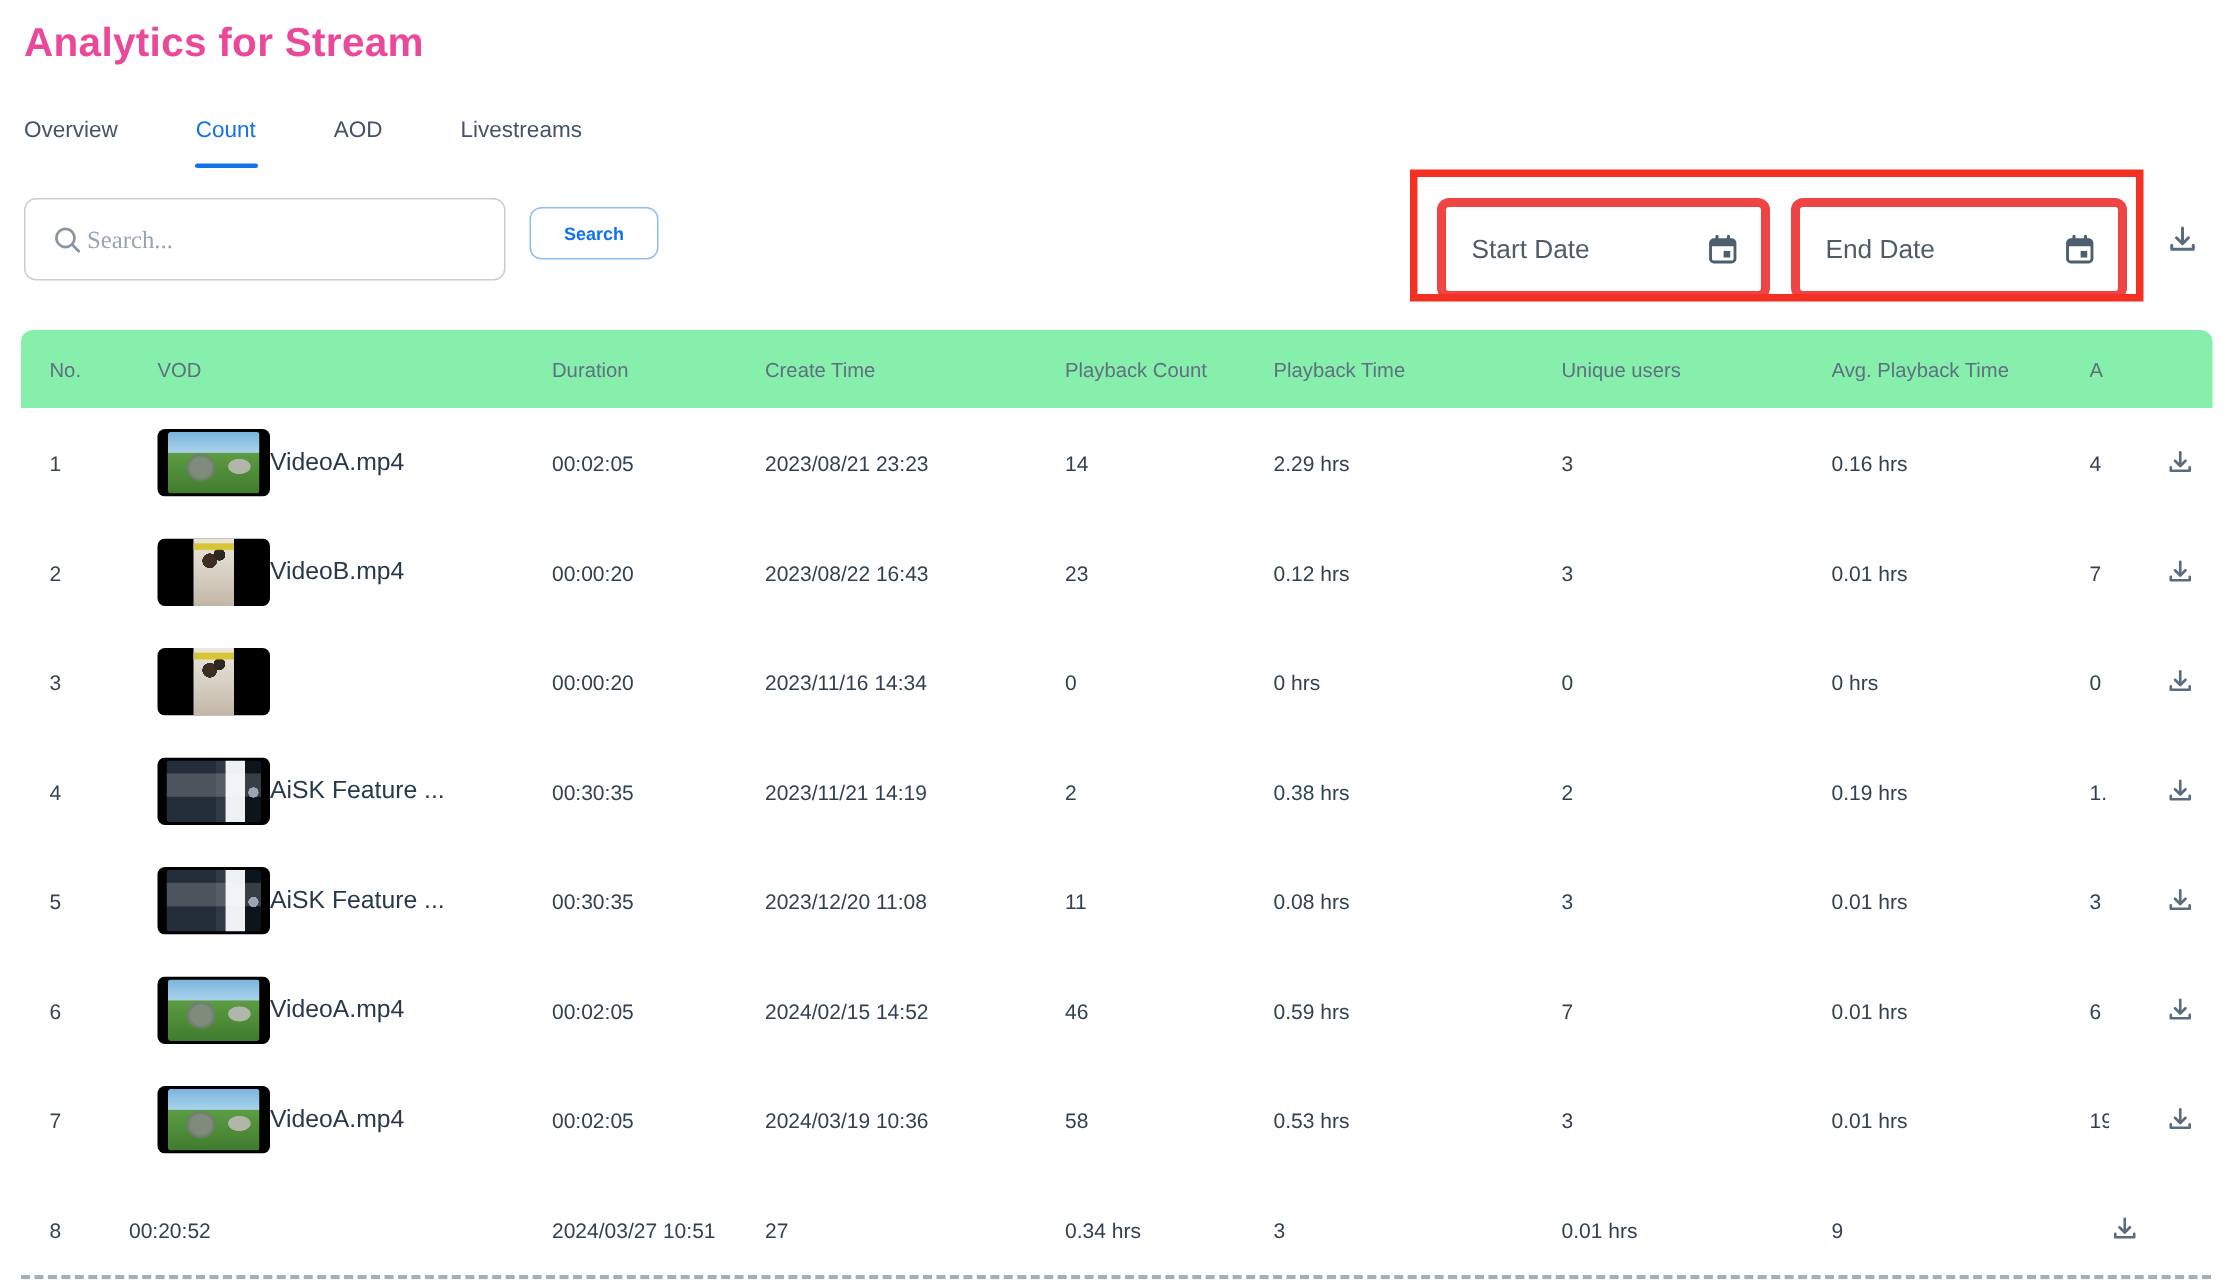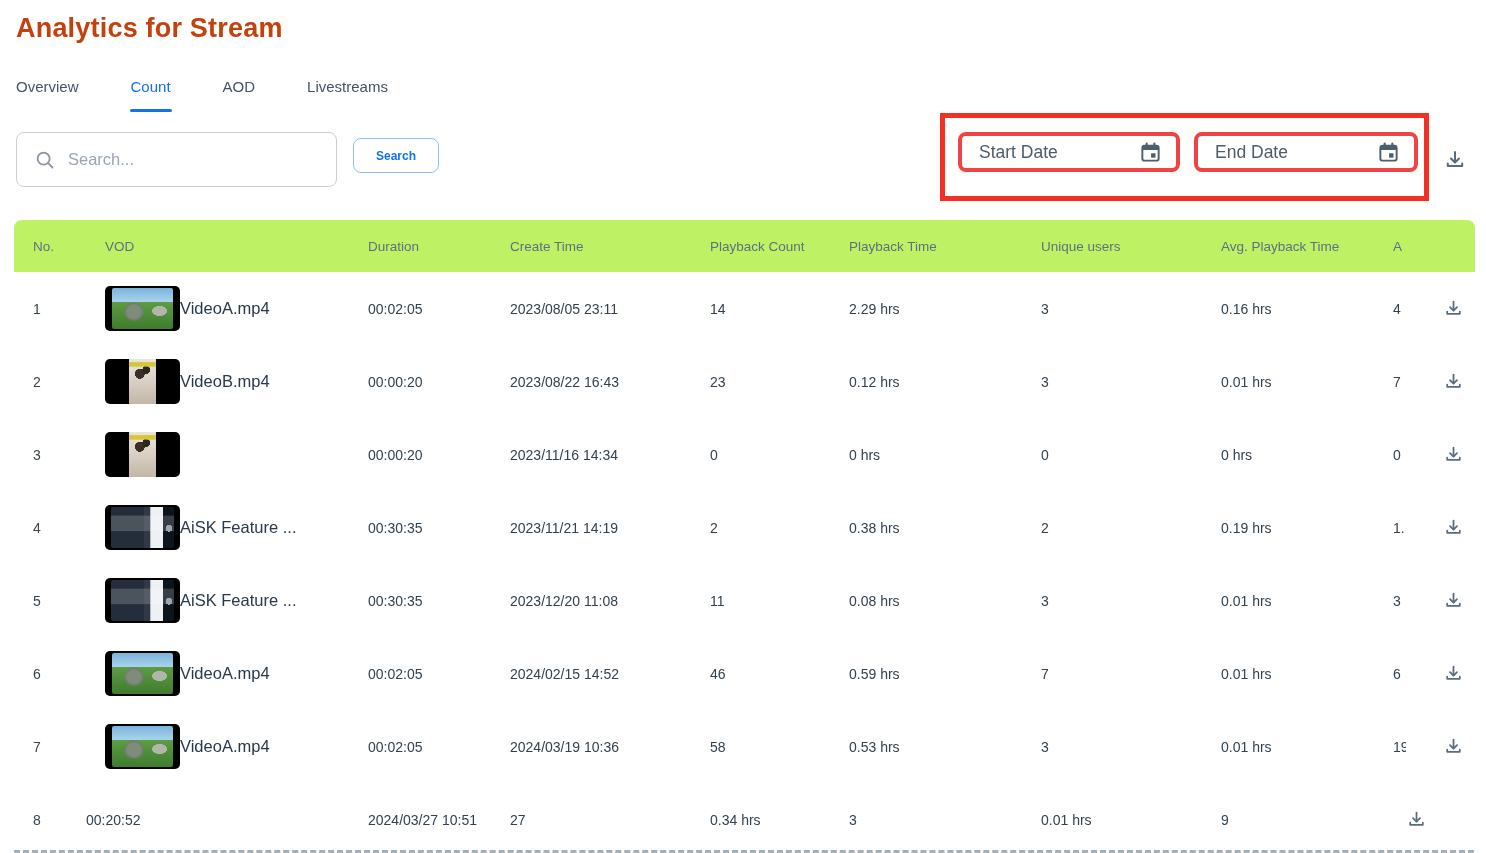--- a/index.html
+++ b/index.html
@@ -3,76 +3,76 @@
 <meta charset="utf-8">
 <style>
   html,body{margin:0;padding:0;background:#fff;}
   .page{
     position:relative;width:1486px;height:853px;overflow:hidden;background:#fff;
     font-family:"Liberation Sans", sans-serif;color:#30404e;
   }
   
   .page-title{
     position:absolute;left:16px;top:13px;margin:0;
-    font-size:27px;font-weight:700;color:#c2410c;letter-spacing:.2px;
+    font-size:27px;font-weight:700;color:#ec4899;letter-spacing:.2px;
   }
   .tabs{position:absolute;left:16px;top:78px;display:flex;gap:52px;}
   .tab{
     position:relative;font-size:15px;font-weight:500;color:#44536a;cursor:pointer;
     padding-bottom:4px;white-space:nowrap;
   }
   .tab.active{color:var(--accent,#1272eb);}
   .tab.active::after{
     content:"";position:absolute;left:-1px;right:-1px;bottom:-13px;height:3px;
     background:var(--accent,#1272eb);border-radius:2px;
   }
   
   .search-box{
     position:absolute;left:16px;top:132px;width:321px;height:55px;
     border:1px solid #c9ced6;border-radius:8px;background:#fff;
     display:flex;align-items:center;box-sizing:border-box;
   }
   .search-box svg{margin-left:17px;flex:none;}
   .search-box input{
-    border:none;outline:none;flex:1;min-width:0;margin-left:10px;margin-right:10px;
-    font-family:Liberation Sans, sans-serif;font-size:16.5px;color:#30404e;background:transparent;
+    border:none;outline:none;flex:1;min-width:0;margin-right:10px;
+    font-family:Liberation Serif, serif;font-size:16.5px;color:#30404e;background:transparent;
   }
   .search-box input::placeholder{color:#9aa5b1;}
   .search-btn{
     position:absolute;left:353px;top:138px;height:35px;padding:0 22px;
     background:#fff;border:1px solid #8fbdf5;border-radius:8px;
     color:var(--accent,#1272eb);font-family:inherit;font-size:12px;font-weight:600;cursor:pointer;
   }
   .red-highlight{
     position:absolute;left:940px;top:113px;width:479px;height:78px;
     border:5px solid var(--red,#f43023);pointer-events:none;z-index:5;
   }
   .date-field{
-    position:absolute;top:132px;height:40px;box-sizing:border-box;
-    border:4px solid #ef4444;border-radius:8px;background:#fff;
+    position:absolute;top:132px;height:68px;box-sizing:border-box;
+    border:6px solid #ef4444;border-radius:8px;background:#fff;
     display:flex;align-items:center;
   }
   .date-field.start{left:958px;width:222px;}
   .date-field.end{left:1194px;width:224px;gap:12px;}
   .date-field input{
     border:none;outline:none;flex:1;min-width:0;padding-left:17px;
     font-family:inherit;font-size:17.5px;color:#30404e;background:transparent;
   }
   .date-field input::placeholder{color:#4e5b68;}
   .date-field svg{margin-right:14px;flex:none;cursor:pointer;}
   .export-btn{
     position:absolute;left:1440px;top:145px;width:30px;height:30px;
     background:none;border:none;padding:0;cursor:pointer;
     display:flex;align-items:center;justify-content:center;
   }
   
   .table{position:absolute;left:14px;top:220px;width:1461px;}
   .thead{
     display:grid;grid-template-columns:72px 282px 142px 200px 139px 192px 180px 172px 37px 45px;
-    height:52px;align-items:center;background:#bef264;border-radius:8px 8px 0 0;
+    height:52px;align-items:center;background:#86efac;border-radius:8px 8px 0 0;
   }
   .th{font-size:13.5px;color:#5f7081;white-space:nowrap;overflow:hidden;}
   .th.c0,.th.c1{padding-left:19px;}
   .tr{
     display:grid;grid-template-columns:72px 282px 142px 200px 139px 192px 180px 172px 37px 45px;
     height:73px;align-items:center;background:#fff;
   }
   .td{font-size:14px;color:#32414f;white-space:nowrap;}
   .td.c0{padding-left:19px;color:#37444f;}
   .td.c1{padding-left:19px;display:flex;align-items:center;overflow:hidden;}
@@ -185,21 +185,21 @@
         <div class="th c8">A</div>
       </div>
     <div class="tbody">
   <div class="tr">
     <div class="td c0 cell-no">1</div>
     <div class="td c1">
       <div class="thumb thumb-bunny"></div>
       <div class="cell-name">VideoA.mp4</div>
     </div>
     <div class="td c2 cell-duration">00:02:05</div>
-    <div class="td c3 cell-create">2023/08/05 23:11</div>
+    <div class="td c3 cell-create">2023/08/21 23:23</div>
     <div class="td c4 cell-pc">14</div>
     <div class="td c5 cell-pt">2.29 hrs</div>
     <div class="td c6 cell-uu">3</div>
     <div class="td c7 cell-avg">0.16 hrs</div>
     <div class="td c8 cell-a"><span>4</span></div>
     <div class="td c9 cell-dl">
       <svg width="21" height="21" viewBox="0 0 24 24" fill="none" stroke="#5a6b7d" stroke-width="2" stroke-linecap="round" stroke-linejoin="round">
         <path d="M12 4v10"></path>
         <path d="M8 10.5 12 14.5 16 10.5"></path>
         <path d="M4.8 15.5v2.6h14.4v-2.6"></path>

